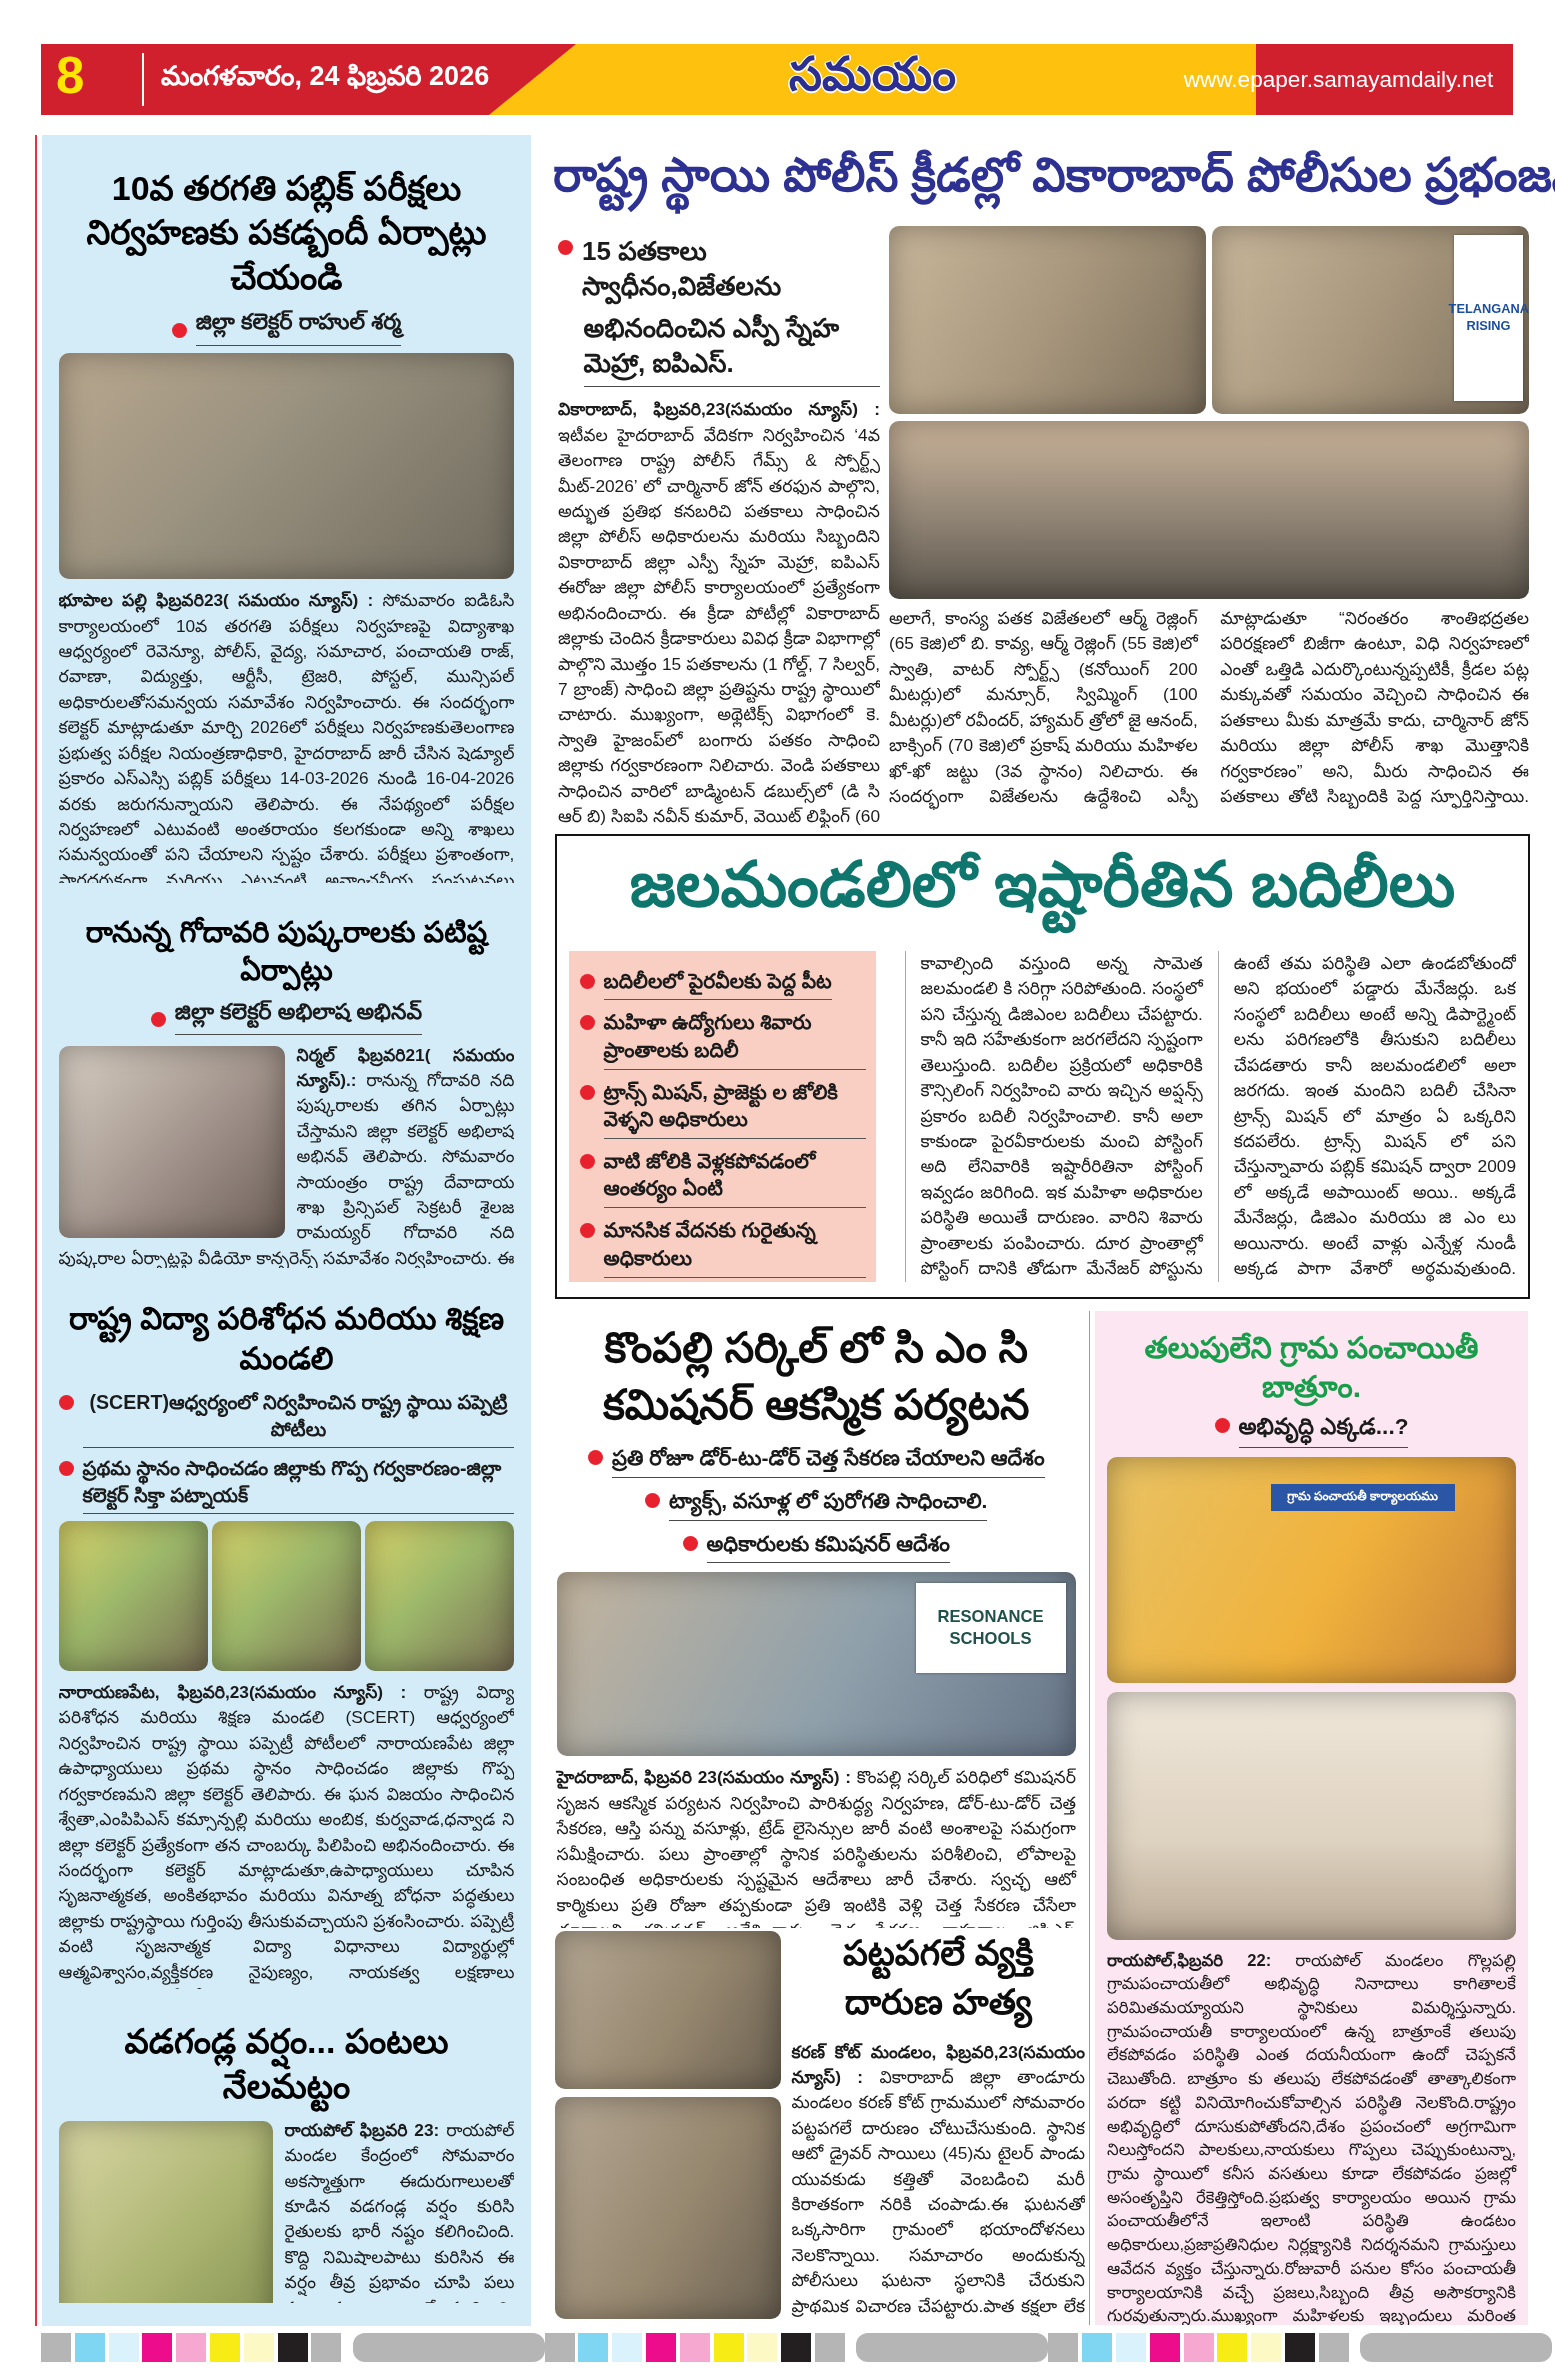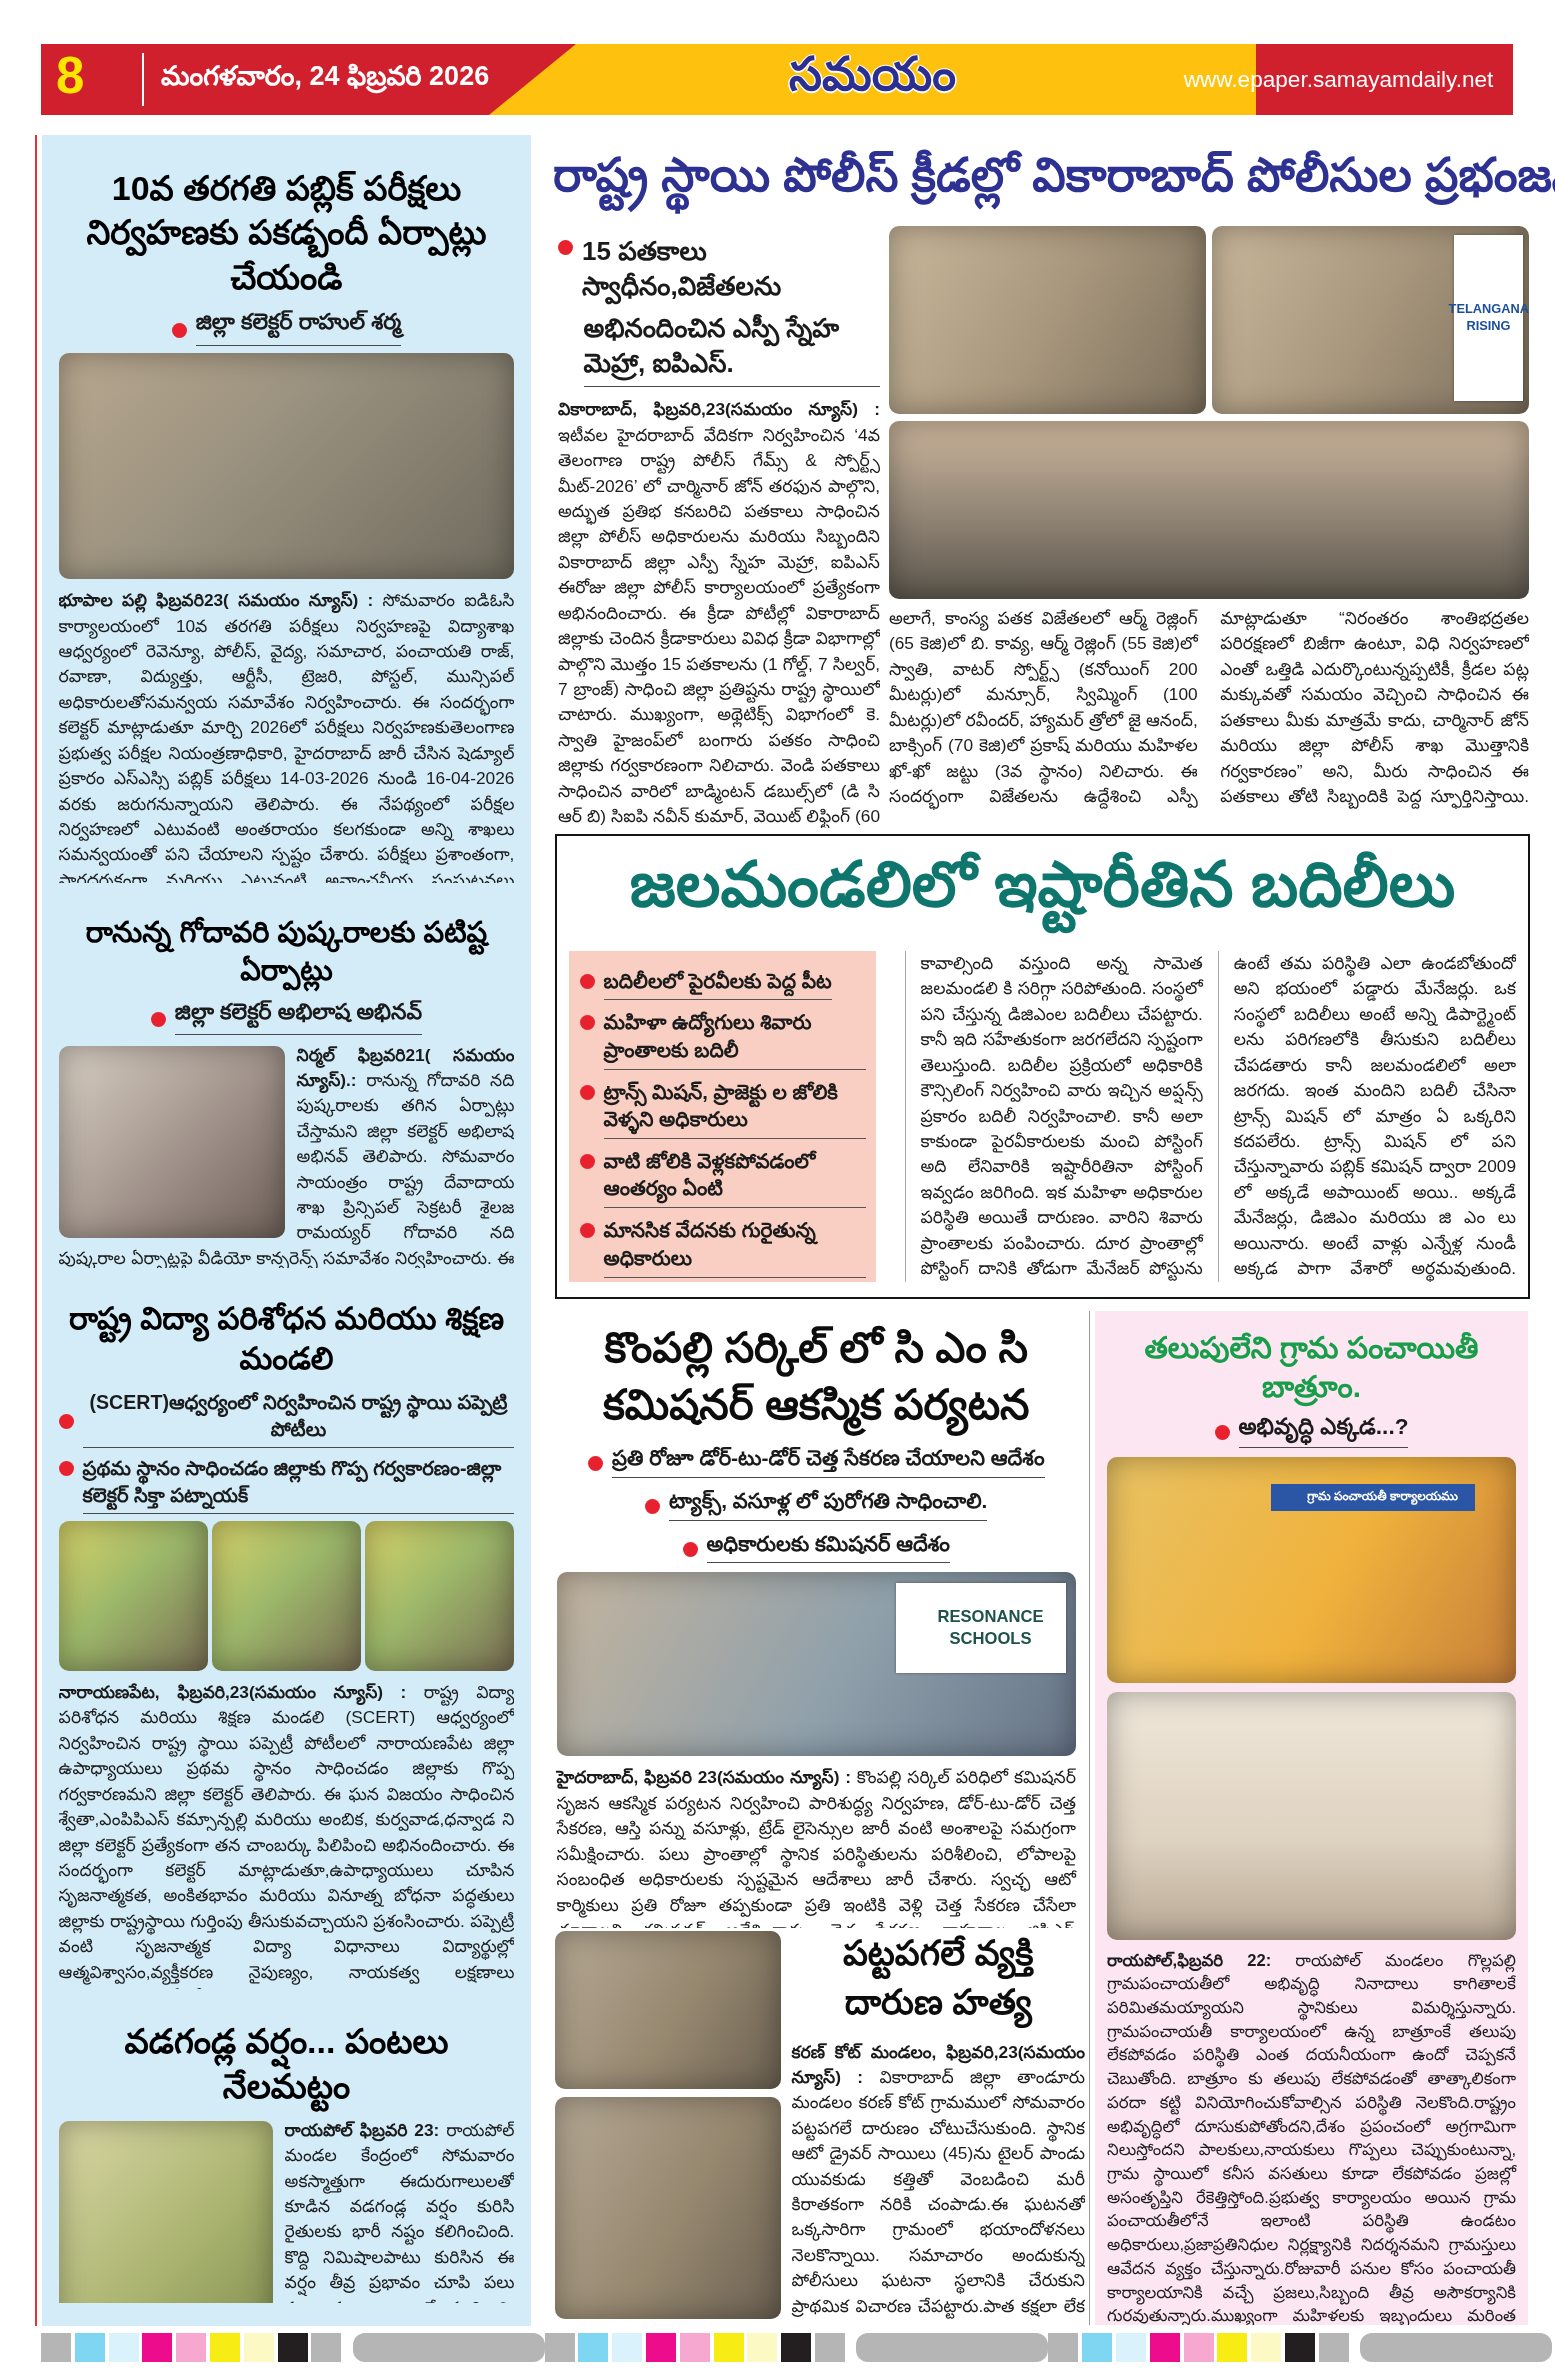--- a/index.html
+++ b/index.html
@@ -18,38 +18,38 @@
   .masthead{font-size:47px;font-weight:bold;color:#2c2f90;
             text-shadow:-1.5px 0 #fff,1.5px 0 #fff,0 -1.5px #fff,0 1.5px #fff;}
   .hdr-url{right:19.6px;top:0;height:71px;display:flex;align-items:center;
            font-size:22.6px;color:#ffffff;}
   
   .dot{display:inline-block;width:15px;height:15px;border-radius:50%;
        background:#e8212e;flex:none;margin-top:6px;}
   .u{border-bottom:1.5px solid #4a4a4a;padding-bottom:4.5px;}
   .bullet-line{display:flex;gap:9px;align-items:flex-start;margin:7.5px 0;
                font-weight:bold;line-height:1.35;}
-  .bullet-center{justify-content:center;text-align:center;align-items:center;}
+  .bullet-center{justify-content:center;text-align:center;}
   .body-txt{font-size:17.3px;line-height:1.47;text-align:justify;}
   .dateline{font-weight:bold;}
   .clip{overflow:hidden;}
   .photo{background:linear-gradient(135deg,#b9a88f 0%,#98907e 45%,#6f6a5e 100%);
          box-shadow:inset 0 0 30px rgba(0,0,0,.35);border-radius:10px;position:relative;}
   .photo.ceremony{background:linear-gradient(120deg,#c9b79b,#a8977d 50%,#7c6f5c);}
   .photo.group{background:linear-gradient(180deg,#cbb49b 0%,#8f8374 55%,#5c564c 100%);}
   .photo.stage{background:linear-gradient(135deg,#d9d46a 0%,#9db86a 45%,#7a6f55 100%);}
   .photo.woman{background:linear-gradient(135deg,#d8cfc4,#9b8d85 60%,#6d6058);}
   .photo.crop{background:linear-gradient(135deg,#d9d7a5,#aab36f 55%,#7d8a4e);}
   .photo.street{background:linear-gradient(120deg,#c3b49e,#8fa0ab 55%,#667487);}
   .photo.building{background:linear-gradient(120deg,#e8c264,#f0b23c 55%,#c77f3a);}
   .photo.bathroom{background:linear-gradient(180deg,#efe7da,#ded2c0 60%,#b8a894);}
   .photo.crowd{background:linear-gradient(120deg,#b5a894,#96876f 55%,#6b6152);}
   .photo-label{position:absolute;background:#ffffff;color:#27337e;font-weight:bold;
                display:flex;align-items:center;justify-content:center;text-align:center;
-               box-shadow:0 0 3px rgba(0,0,0,.4);padding-left:20px;}
+               box-shadow:0 0 3px rgba(0,0,0,.4);}
   .vrule{width:0.8px;background:#9a9a9a;}
   
   .left-red-rule{left:35px;top:135px;width:2.3px;height:2191px;background:#e4333b;}
   .left-panel{left:42px;top:135px;width:489px;height:2191px;background:#d3ecf8;
               box-sizing:border-box;padding:13.5px 16.6px;}
   .a-head{font-weight:bold;color:#000000;text-align:center;line-height:1.32;margin:17px 0 9px;}
   .a1-head{font-size:34px;}
   .a2-head{font-size:29px;}
   .a3-head{font-size:31px;}
   .a4-head{font-size:34px;}

